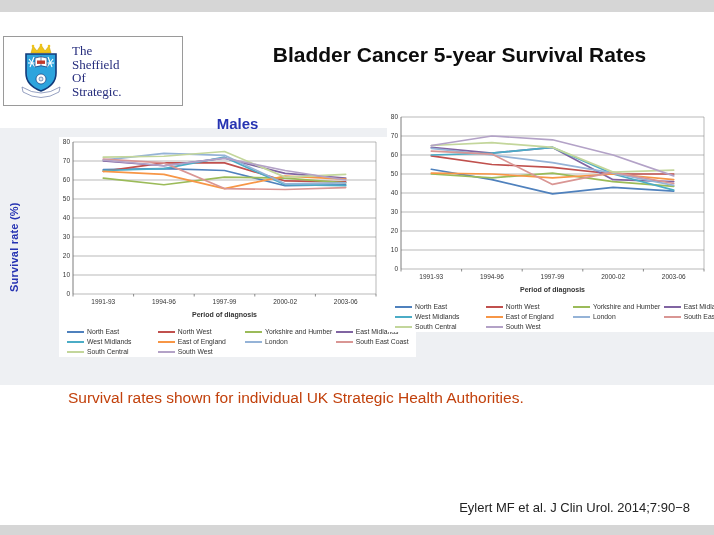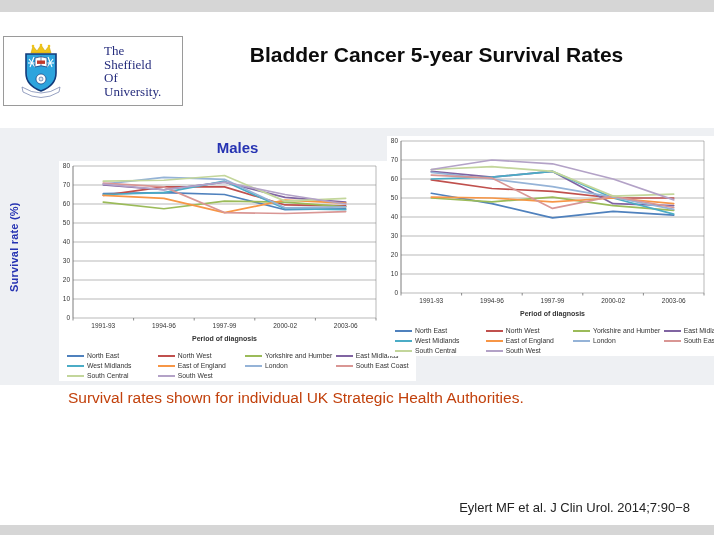--- a/index.html
+++ b/index.html
@@ -7,43 +7,43 @@
     width:714px;height:535px;position:relative;overflow:hidden;
     background:#ffffff;font-family:"Liberation Sans",sans-serif;
   }
   .strip{position:absolute;left:0;right:0;background:#d6d6d6;}
   .strip.top{top:0;height:12px;}
   .strip.bottom{bottom:0;height:10px;}
 
   .logo-box{
     position:absolute;left:3px;top:36px;width:178px;height:68px;
     background:#ffffff;border:1px solid #9a9a9a;
-    display:flex;align-items:center;gap:32px;
+    display:flex;align-items:center;
   }
   .crest{margin-left:14px;flex:0 0 auto;}
   .logo-text{
     margin-left:8px;font-family:"Liberation Serif",serif;
     font-size:13px;line-height:13.5px;color:#262d7d;
   }
 
   .slide-title{
-    position:absolute;left:189px;top:40px;width:495px;text-align:center;
+    position:absolute;left:212px;top:40px;width:495px;text-align:center;
     font-size:21px;font-weight:bold;color:#0d0d0d;line-height:1.4;
   }
 
   .band{position:absolute;left:0;top:128px;width:714px;height:257px;background:#eef0f3;}
 
   .y-axis-label{
     position:absolute;left:8px;top:180px;height:135px;
     writing-mode:vertical-rl;transform:rotate(180deg);
     text-align:center;font-size:11px;font-weight:bold;color:#2633b2;
     letter-spacing:0.2px;
   }
 
-  .chart-col{position:absolute;top:136px;width:357px;padding-left:12px;}
+  .chart-col{position:absolute;top:112px;width:357px;padding-left:12px;}
   .chart-col.males{left:47px;}
   .chart-col.females{left:375px;}
   .chart-title{
     height:25px;text-align:center;font-size:15px;font-weight:600;
     color:#2633b2;line-height:24px;
   }
   .chart-card{background:#ffffff;height:220px;position:relative;}
   .chart-card svg{display:block;}
 
   .legend{
@@ -92,21 +92,21 @@
 
     <circle cx="23" cy="36" r="5" fill="#ffffff" stroke="#123a7a" stroke-width="0.7"></circle>
     <circle cx="23" cy="36" r="2" fill="#dfe7f2" stroke="#123a7a" stroke-width="0.5"></circle>
 
     <path d="M4 44 Q23 56 42 44 L41 49 Q23 60 5 49 Z" fill="#ffffff" stroke="#6b7aa8" stroke-width="0.7"></path>
   </svg>
   <div class="logo-text">
     <div>The</div>
     <div>Sheffield</div>
     <div>Of</div>
-    <div>University.</div>
+    <div>Strategic.</div>
   </div>
 </div>
 
 <div class="slide-title">
   <div>Bladder Cancer 5-year Survival Rates</div>
 </div>
 
 <div class="band"></div>
 
 <div class="y-axis-label">Survival rate (%)</div>

